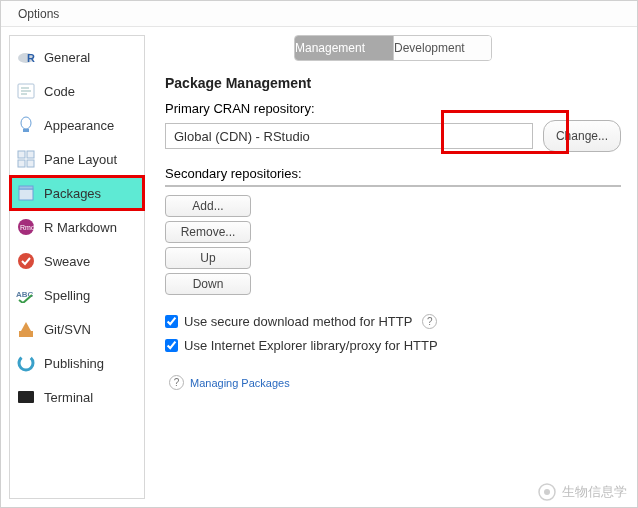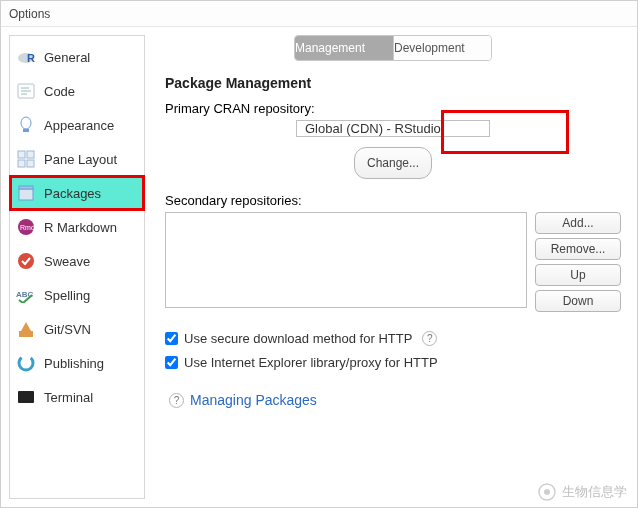--- a/index.html
+++ b/index.html
@@ -17,21 +17,21 @@
   .window {
     width: 638px;
     height: 508px;
     background: #fff;
     border: 1px solid #d0d0d0;
     position: relative;
   }
   .titlebar {
     height: 26px;
     line-height: 26px;
-    padding-left: 8px;
+    padding-left: 17px;
     font-size: 12px;
     color: #444;
     background: #fdfdfd;
     border-bottom: 1px solid #e6e6e6;
   }
   .content {
     display: flex;
     height: calc(100% - 26px);
   }
   .sidebar {
@@ -107,21 +107,20 @@
   }
   .field-label {
     font-size: 13px;
     color: #000000;
     margin-bottom: 4px;
   }
   .row {
     display: flex;
     align-items: center;
     gap: 10px;
-    flex-direction: column;
   }
   .text-input {
     height: 26px;
     border: 1px solid #bfbfbf;
     padding: 0 8px;
     font-size: 13px;
     background: #fff;
     color: #333;
   }
   .primary-repo-row .text-input { flex: 1; }
@@ -144,20 +143,21 @@
     border-radius: 4px;
     background: linear-gradient(#fdfdfd,#f0f0f0);
     font-size: 12px;
     color: #444;
     cursor: pointer;
   }
   .secondary-row {
     display: flex;
     gap: 8px;
     margin-top: 4px;
+    flex-direction: column;
   }
   .listbox {
     flex: 1;
     height: 96px;
     border: 1px solid #bfbfbf;
     background: #fff;
   }
   .btn-col {
     display: flex;
     flex-direction: column;
@@ -180,21 +180,21 @@
     border: 1px solid #b5b5b5;
     border-radius: 50%;
     align-items: center;
     justify-content: center;
     font-size: 10px;
     color: #777;
     margin-left: 4px;
   }
   .link {
     color: #2a6ac0;
-    font-size: 14px;
+    font-size: 11px;
     cursor: pointer;
   }
   .link-row {
     margin-top: 18px;
     display: flex;
     align-items: center;
     gap: 6px;
   }
   .watermark {
     position: absolute;

